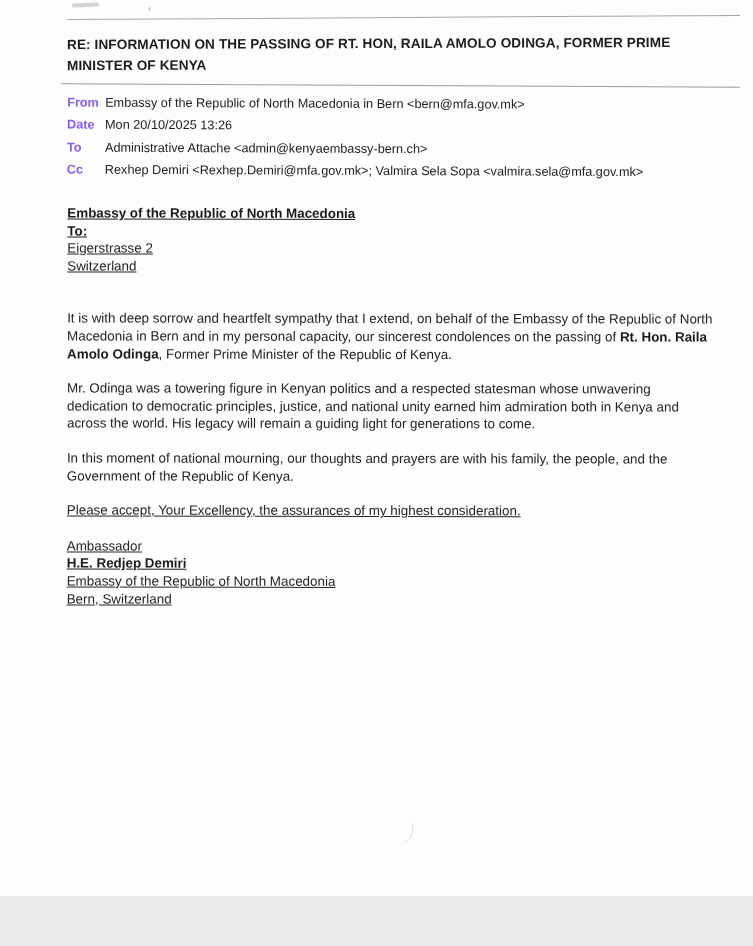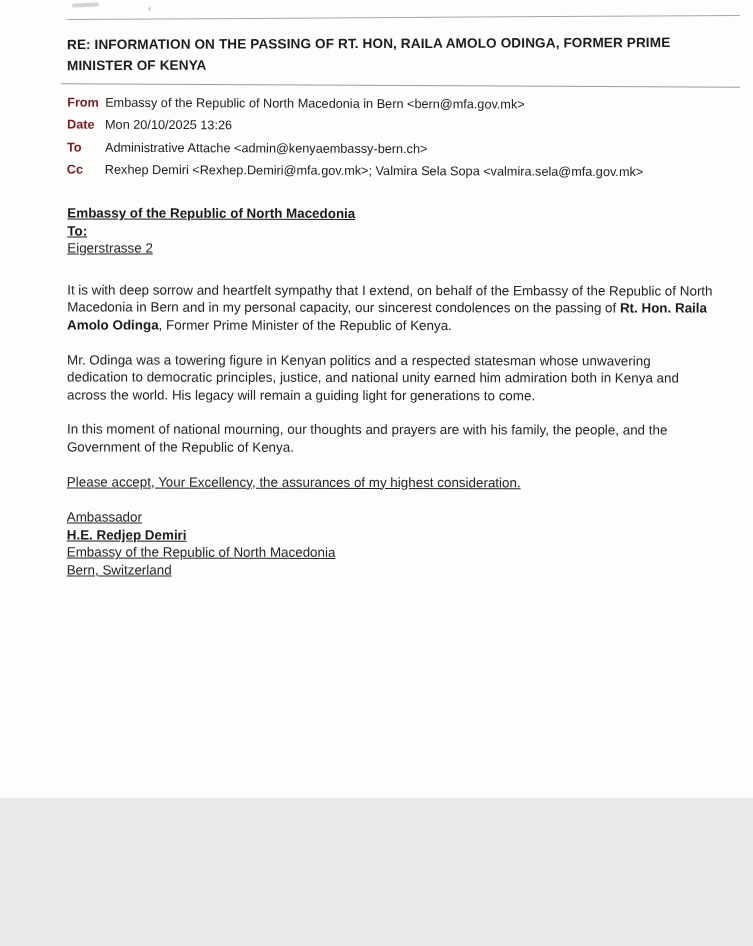--- a/index.html
+++ b/index.html
@@ -4,21 +4,21 @@
 <style>
   html, body {
     margin: 0;
     padding: 0;
     background: #e9e9e9;
     font-family: "Liberation Sans", sans-serif;
   }
   .page {
     position: relative;
     width: 753px;
-    height: 798px;
+    height: 896px;
     margin: 0 auto;
     background: #fdfdfc;
     overflow: hidden;
     color: #212121;
   }
   
   .rule {
     position: absolute;
     height: 1px;
     background: #a6a6a6;
@@ -36,35 +36,35 @@
   }
   
   .meta {
     position: absolute;
     left: 67px; top: 93px; width: 660px;
     font-size: 12.7px; line-height: 22.4px;
     color: #222;
     transform: rotate(0.25deg);
   }
   .meta-row { display: flex; }
-  .meta-label { font-weight: 700; min-width: 38px; color: #7f1d1d; }
+  .meta-label { font-weight: 700; min-width: 38px; color: #8b5cf6; }
   .meta-value { flex: 1; }
   
   .letter {
     position: absolute;
     left: 67px; top: 205px; width: 648px;
     font-size: 13.4px; line-height: 17.6px;
     color: #242424;
     transform: rotate(0.1deg);
   }
   .bold { font-weight: 700; color: #1b1b1b; }
   .addr-line { margin: 0; text-decoration: underline; }
   .salutation { margin-top: 38px; }
   .para { margin: 0 0 17px 0; }
-  .para:first-of-type { margin-top: 24px; }
+  .para:first-of-type { margin-top: 35px; }
   .closing { margin-top: 16px; }
   .signature { margin-top: 18px; }
   
   .smudge-streak {
     position: absolute; left: 72px; top: 3px; width: 27px; height: 4px;
     background: #cdcdcd; border-radius: 2px; transform: rotate(-3deg); opacity: .85;
   }
   .smudge-dot {
     position: absolute; left: 148px; top: 7px; width: 3px; height: 4px;
     background: #d3d3d3; border-radius: 50%;
@@ -111,20 +111,21 @@
         <span class="meta-label">Cc</span>
         <span class="meta-value">Rexhep Demiri &lt;Rexhep.Demiri@mfa.gov.mk&gt;; Valmira Sela Sopa &lt;valmira.sela@mfa.gov.mk&gt;</span>
       </div>
     </div>
 
   <div class="letter">
     <p class="addr-line bold">Embassy of the Republic of North Macedonia</p>
     <p class="addr-line bold">To:</p>
     <div>
         <p class="addr-line">Eigerstrasse 2</p>
+        <p class="addr-line">Switzerland</p>
       </div>
 
 
     <div>
         <p class="para"><span>It is with deep sorrow and heartfelt sympathy that I extend, on behalf of the Embassy of the Republic of North Macedonia in Bern and in my personal capacity, our sincerest condolences on the passing of </span><span class="bold">Rt. Hon. Raila Amolo Odinga</span><span>, Former Prime Minister of the Republic of Kenya.</span></p>
         <p class="para"><span>Mr. Odinga was a towering figure in Kenyan politics and a respected statesman whose unwavering dedication to democratic principles, justice, and national unity earned him admiration both in Kenya and across the world. His legacy will remain a guiding light for generations to come.</span></p>
         <p class="para"><span>In this moment of national mourning, our thoughts and prayers are with his family, the people, and the Government of the Republic of Kenya.</span></p>
       </div>
 
     <p class="addr-line closing">Please accept, Your Excellency, the assurances of my highest consideration.</p>

